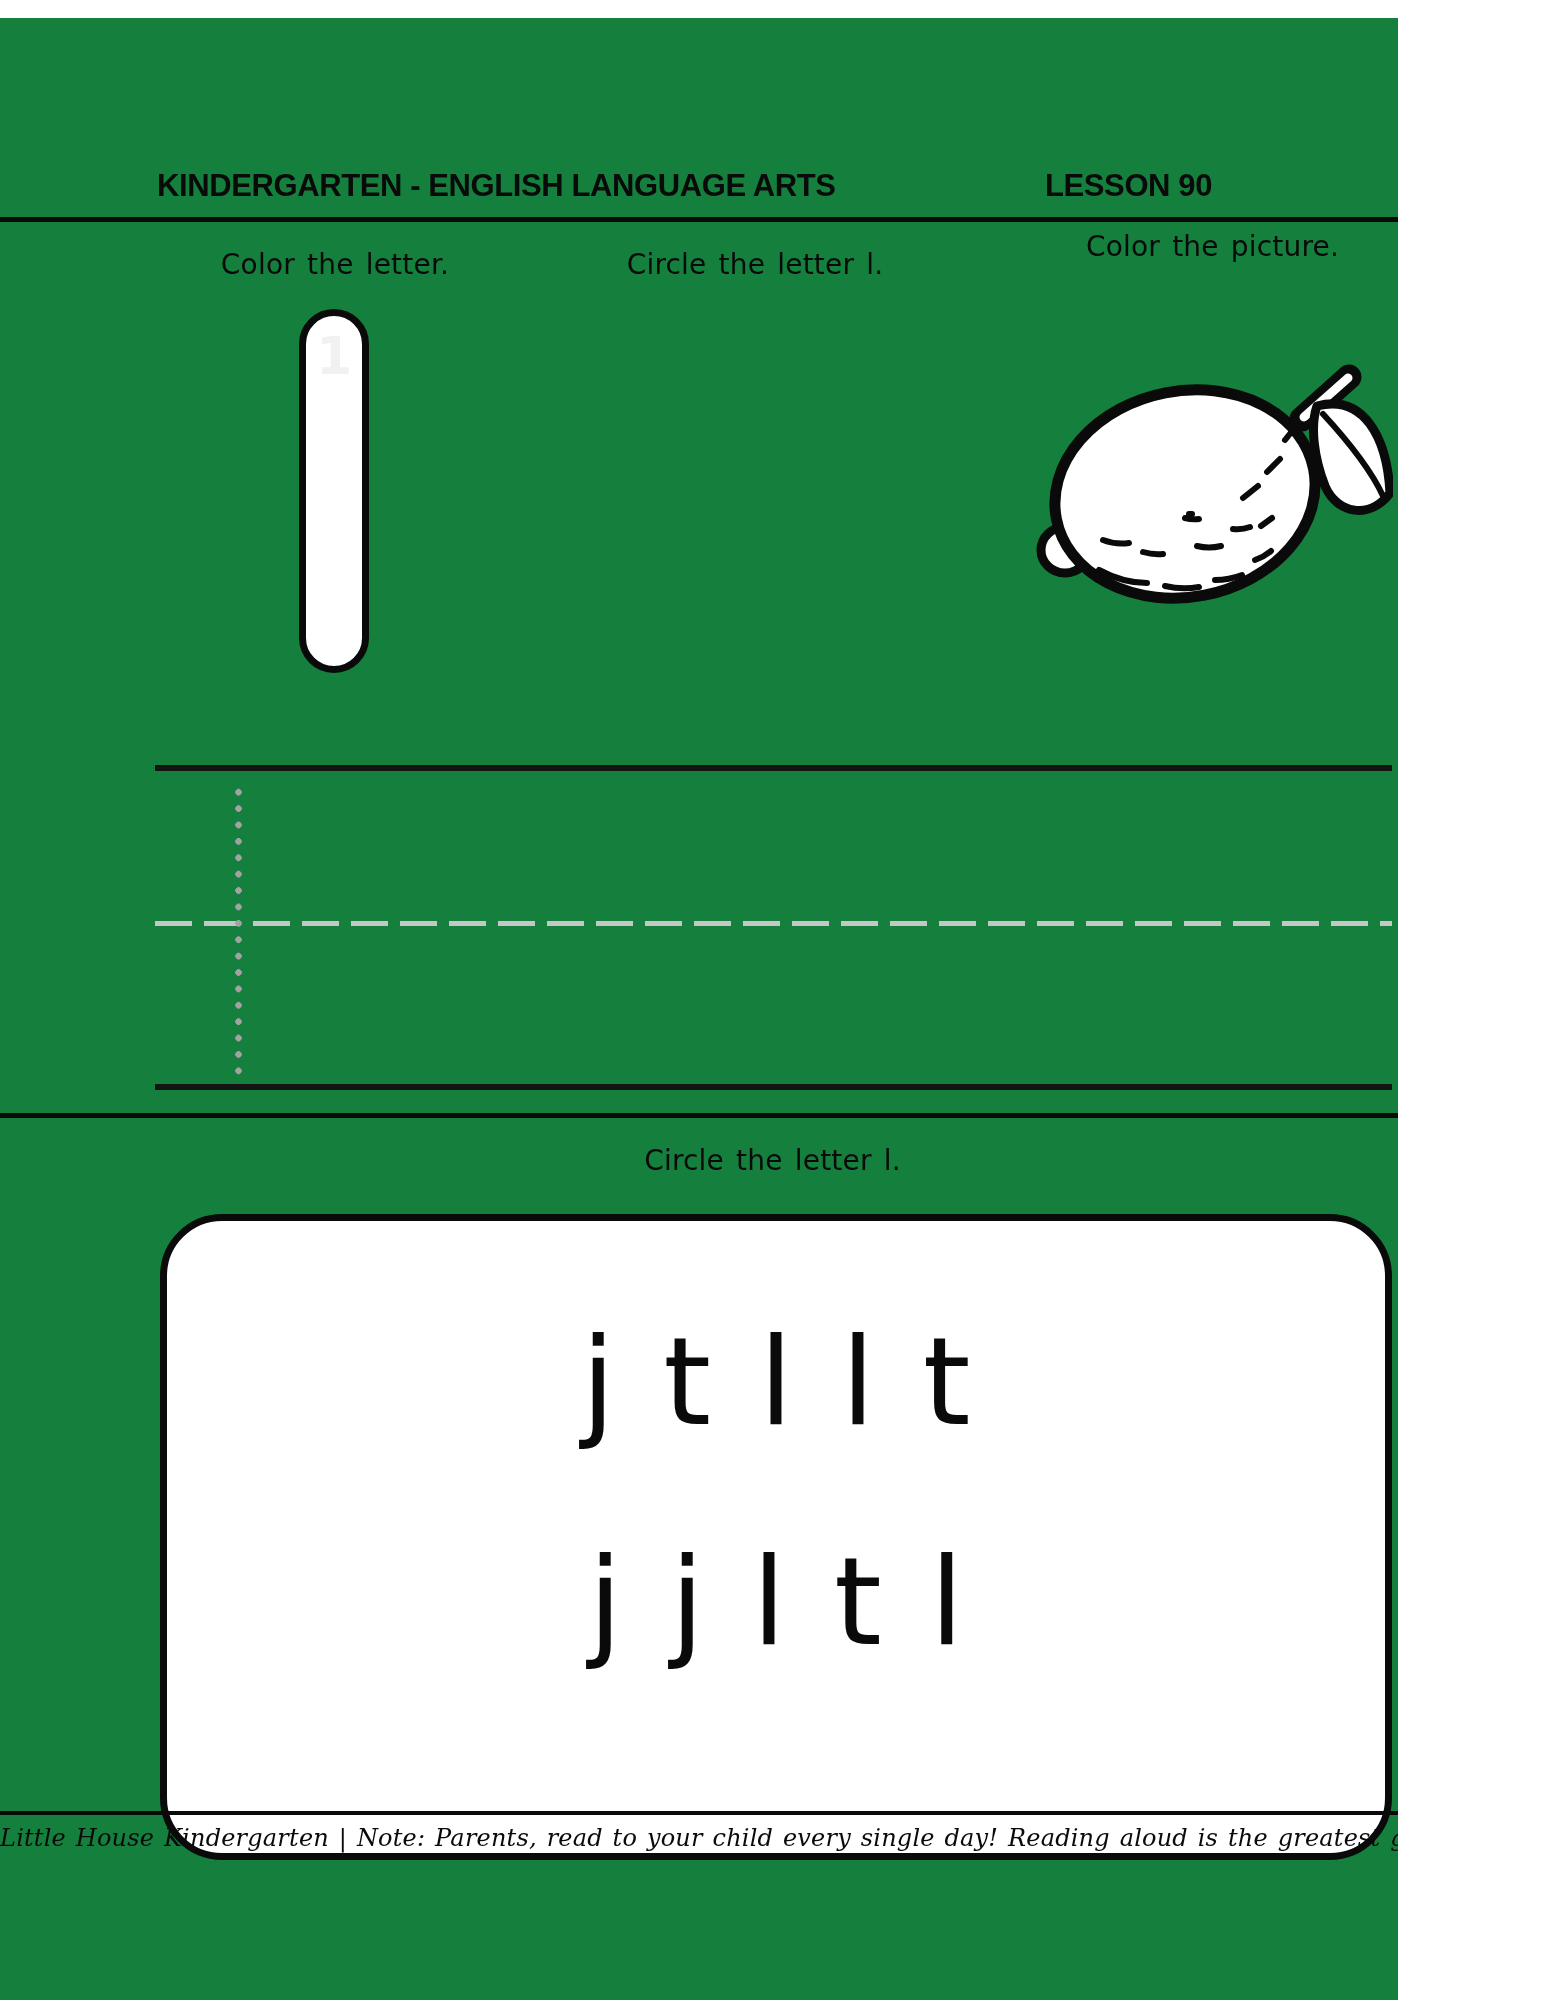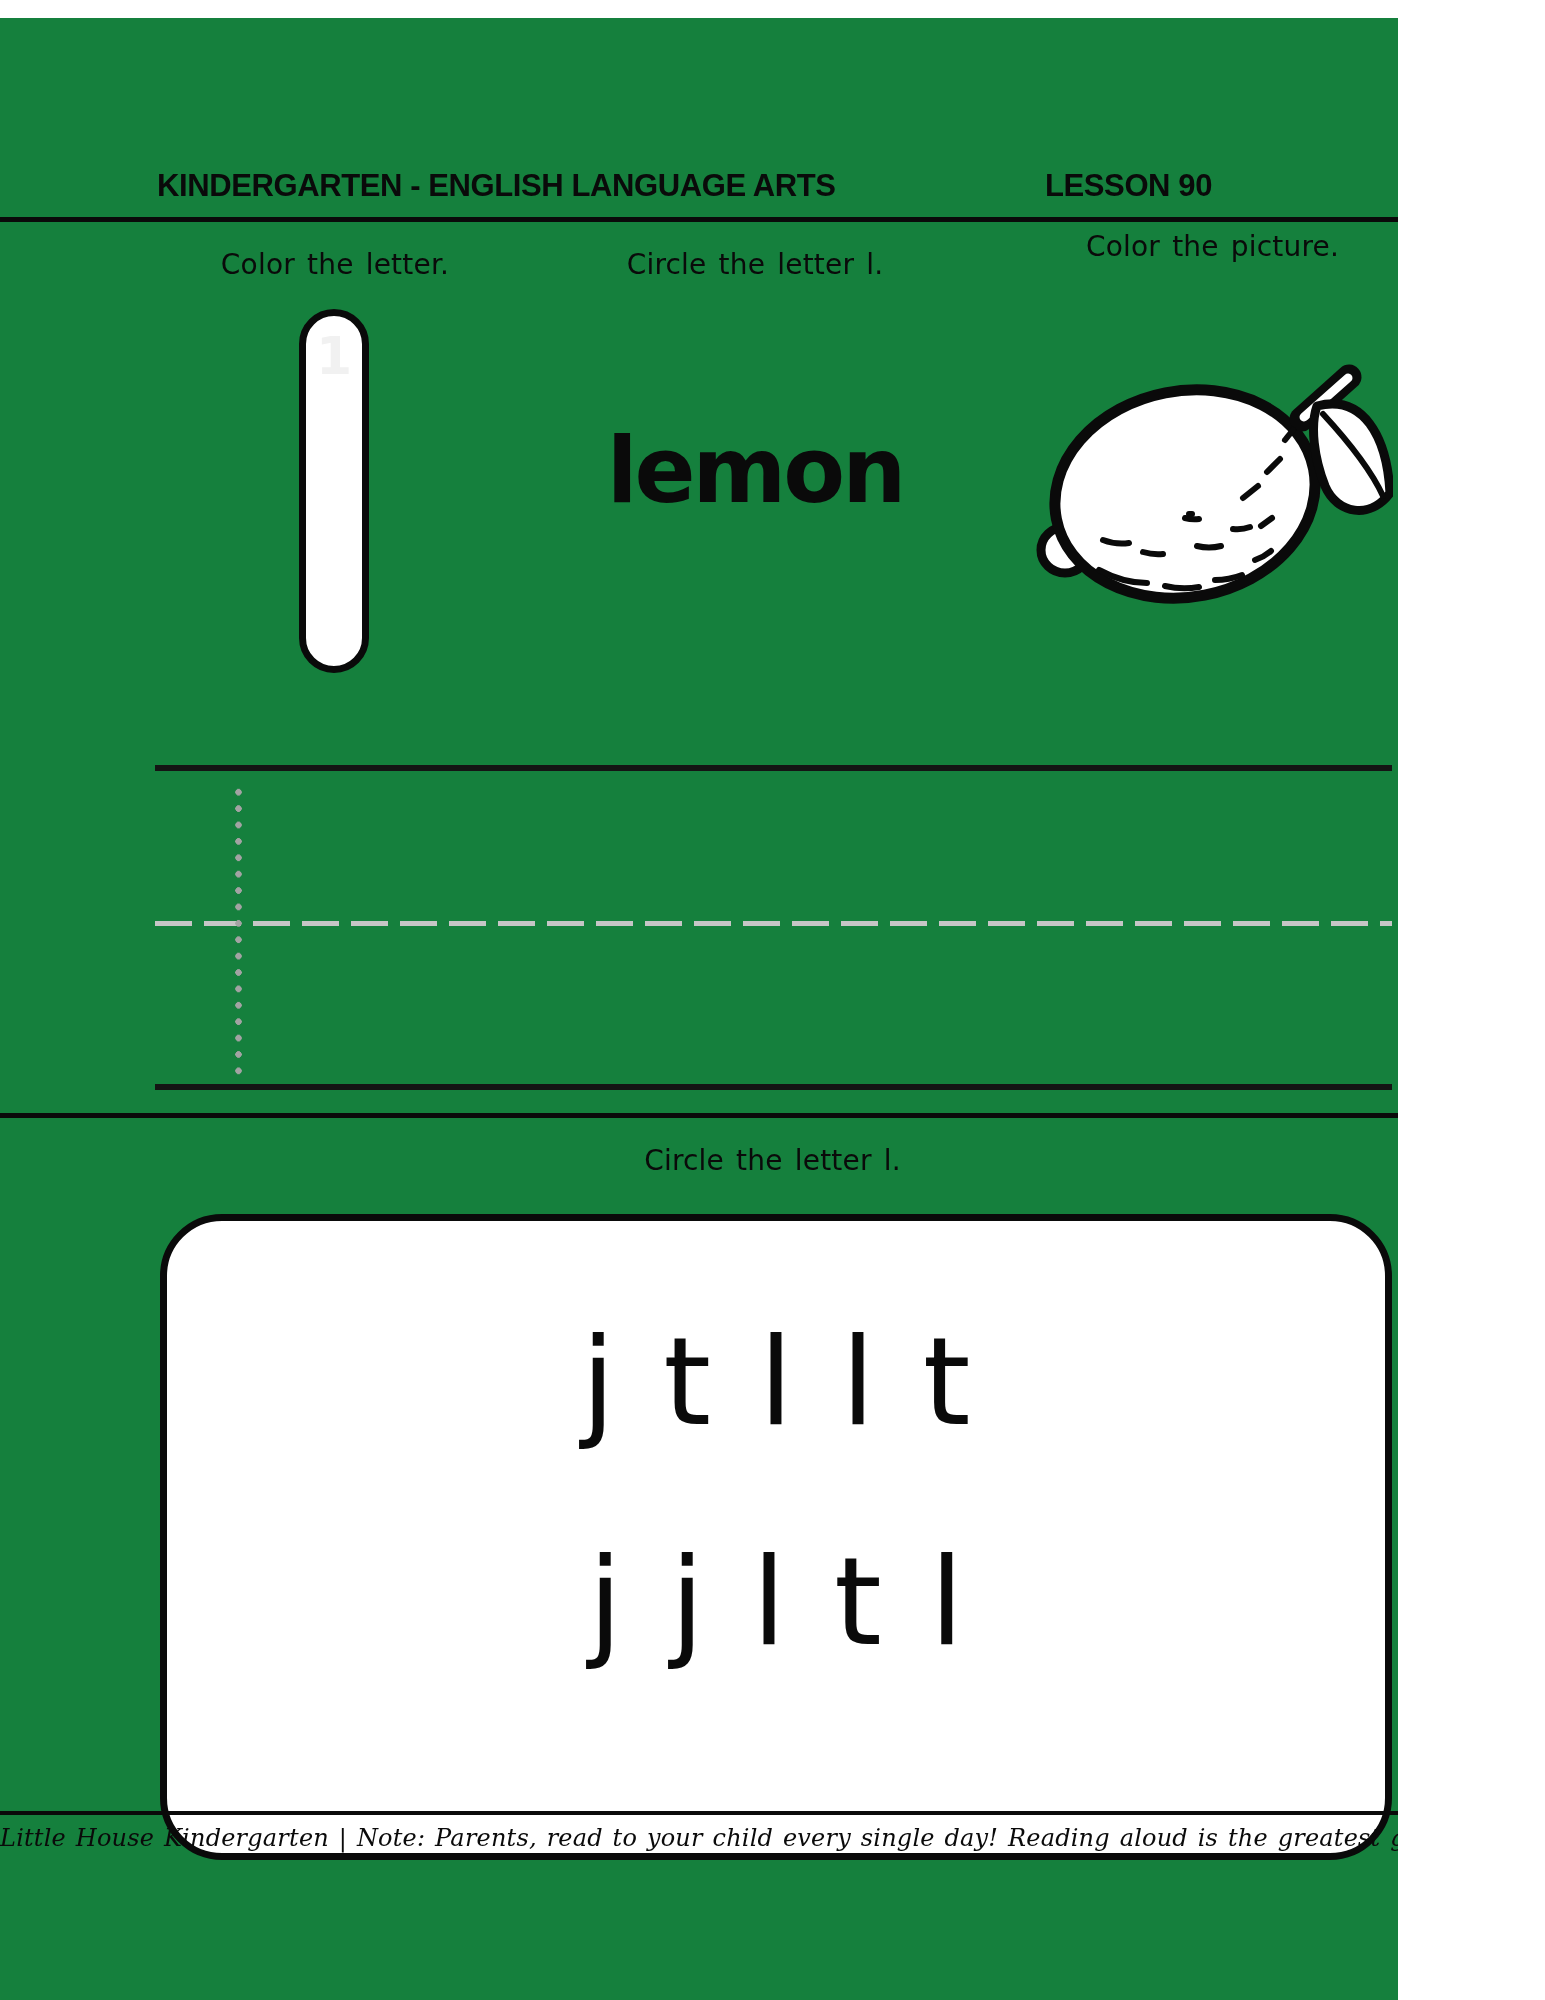--- a/index.html
+++ b/index.html
@@ -102,21 +102,20 @@
   <div class="rule rule-header"></div>
 
   <div class="instruction ins-color-letter">Color the letter.</div>
   <div class="instruction ins-circle-word">Circle the letter l.</div>
   <div class="instruction ins-color-picture">Color the picture.</div>
 
   <div class="letter-pill">
     <span class="stroke-num">1</span>
   </div>
 
-  <div class="word-lemon">lemon</div>
 
   <svg class="lemon-svg" width="378" height="326" viewBox="0 0 378 326">
 
     <ellipse cx="50" cy="262" rx="24" ry="23" fill="#ffffff" stroke="#0a0a0a" stroke-width="9"></ellipse>
 
     <ellipse cx="170" cy="206" rx="131" ry="103" transform="rotate(-11 170 206)" fill="#ffffff" stroke="#0a0a0a" stroke-width="11"></ellipse>
 
     <line x1="287" y1="131" x2="334" y2="89" stroke="#0a0a0a" stroke-width="25" stroke-linecap="round"></line>
     <line x1="289" y1="129" x2="333" y2="90" stroke="#ffffff" stroke-width="9" stroke-linecap="round"></line>
 

